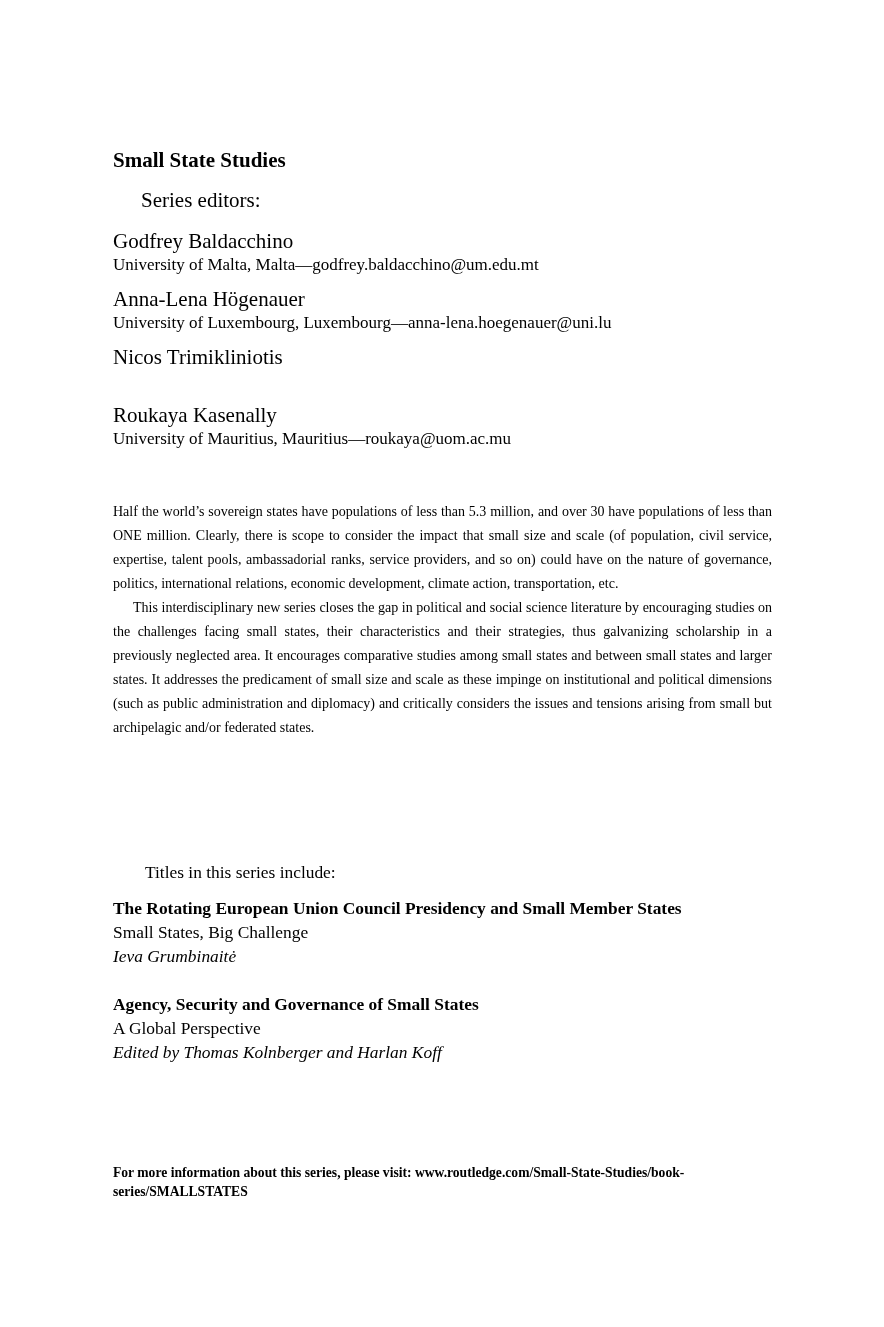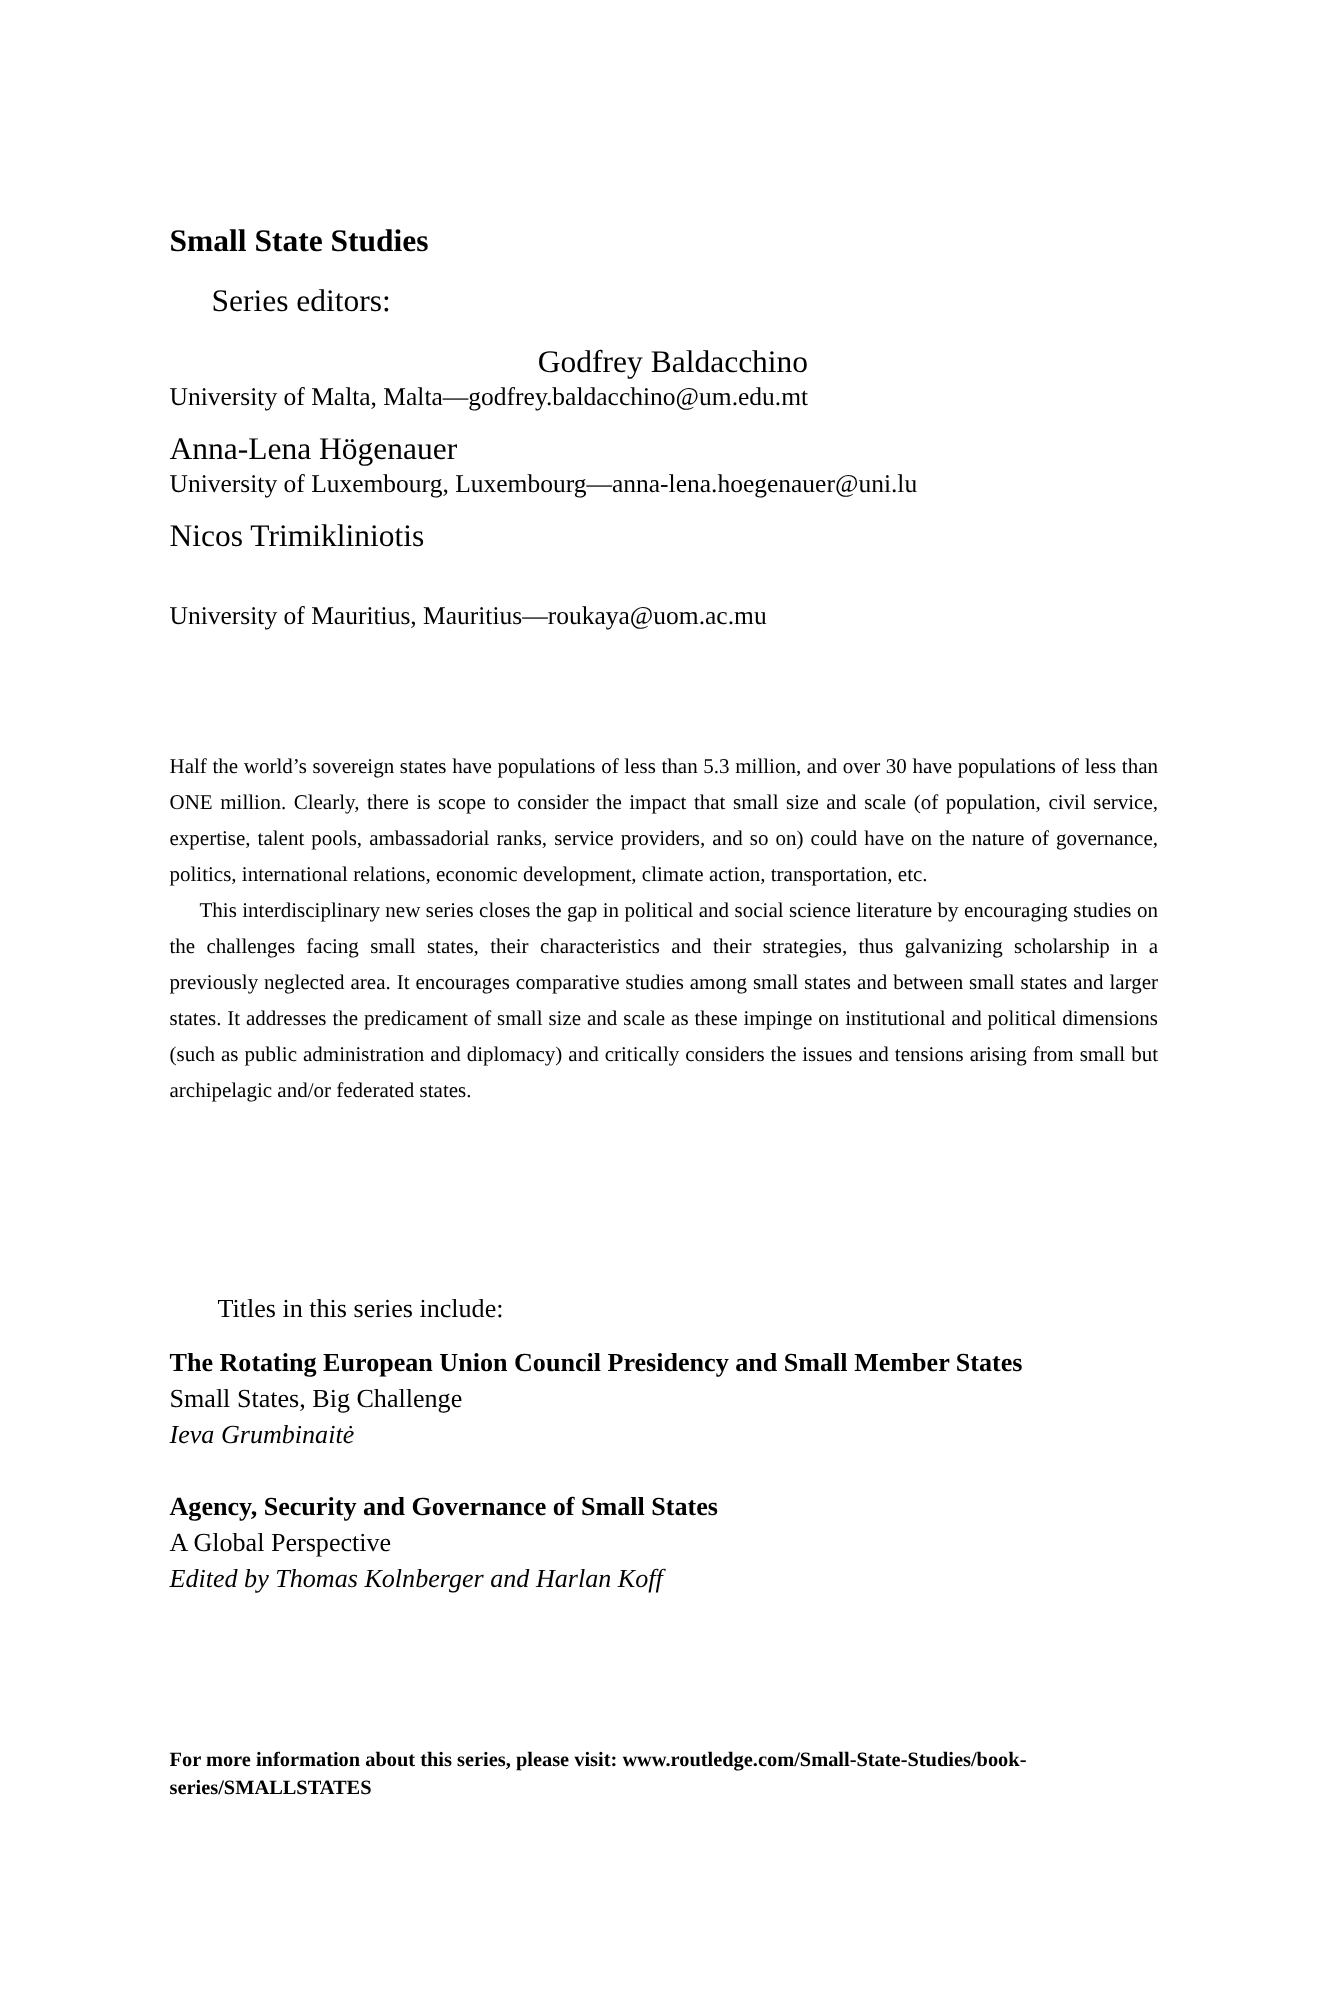--- a/index.html
+++ b/index.html
@@ -108,35 +108,36 @@
   </style>
 </head>
 <body>
 
 <div class="page">
 
   <div class="series-title">Small State Studies</div>
 
   <div class="editors-label">Series editors:</div>
 
-  <div class="editor" style="top:227px;text-align:right;">
+  <div class="editor" style="top:227px;">
     <span class="editor-name">Godfrey Baldacchino</span>
     <span class="editor-affil">University of Malta, Malta—godfrey.baldacchino@um.edu.mt</span>
   </div>
 
   <div class="editor" style="top:285px;">
     <span class="editor-name">Anna-Lena Högenauer</span>
     <span class="editor-affil">University of Luxembourg, Luxembourg—anna-lena.hoegenauer@uni.lu</span>
   </div>
 
   <div class="editor" style="top:343px;">
     <span class="editor-name">Nicos Trimikliniotis</span>
   </div>
 
   <div class="editor" style="top:401px;">
+    <span class="editor-name">Roukaya Kasenally</span>
     <span class="editor-affil">University of Mauritius, Mauritius—roukaya@uom.ac.mu</span>
   </div>
 
   <div class="body-text">
     <p>Half the world’s sovereign states have populations of less than 5.3 million, and over 30 have populations of less than ONE million. Clearly, there is scope to consider the impact that small size and scale (of population, civil service, expertise, talent pools, ambassadorial ranks, service providers, and so on) could have on the nature of governance, politics, international relations, economic development, climate action, transportation, etc.</p>
     <p class="indent">This interdisciplinary new series closes the gap in political and social science literature by encouraging studies on the challenges facing small states, their characteristics and their strategies, thus galvanizing scholarship in a previously neglected area. It encourages comparative studies among small states and between small states and larger states. It addresses the predicament of small size and scale as these impinge on institutional and political dimensions (such as public administration and diplomacy) and critically considers the issues and tensions arising from small but archipelagic and/or federated states.</p>
   </div>
 
   <div class="titles-label">Titles in this series include:</div>
 

